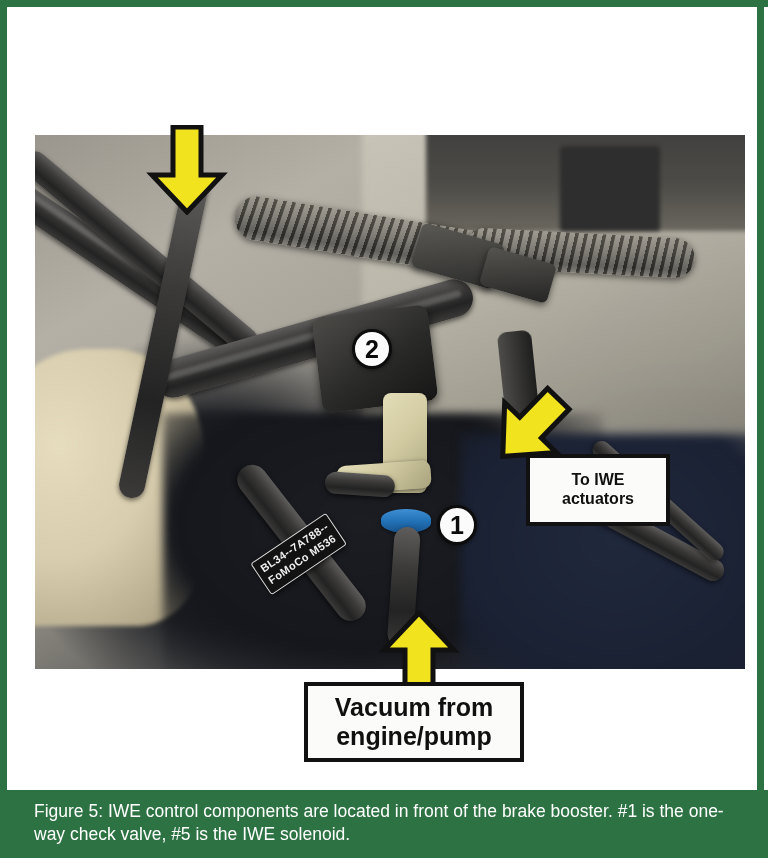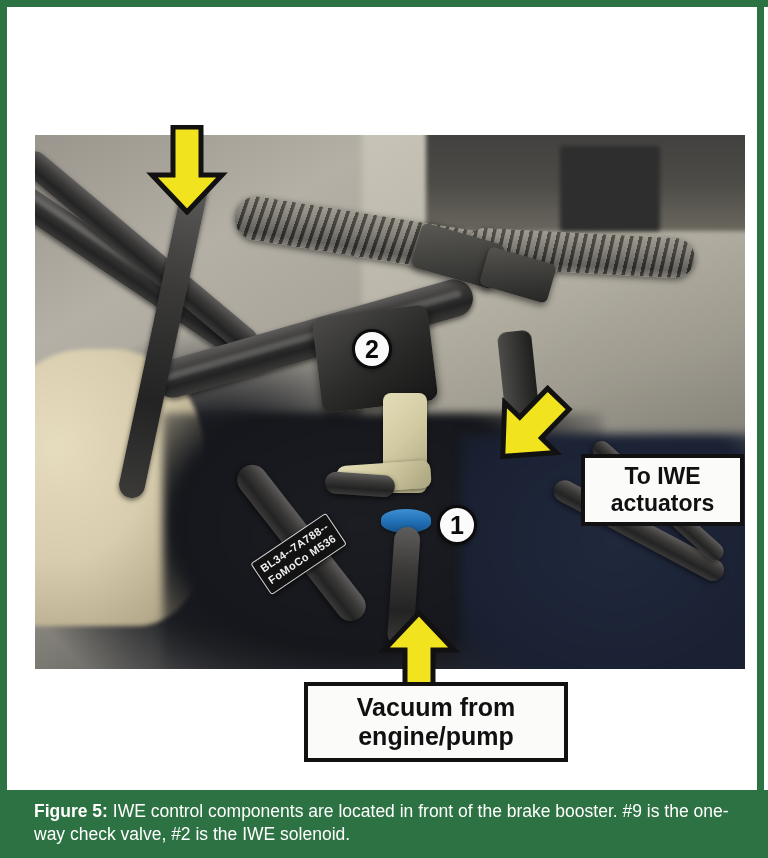--- a/index.html
+++ b/index.html
@@ -165,25 +165,25 @@
     box-sizing: border-box;
   }
   .callout span { display: block; white-space: pre-line; }
 
   #callout-vacuum-reservoir {
     left: 64px; top: 42px; width: 212px; height: 84px;
     font-size: 25px;
     letter-spacing: -0.2px;
   }
   #callout-iwe-actuators {
-    left: 574px; top: 447px; width: 163px; height: 72px;
-    font-size: 23px;
+    left: 519px; top: 447px; width: 144px; height: 72px;
+    font-size: 16px;
   }
   #callout-vacuum-engine {
-    left: 297px; top: 675px; width: 264px; height: 80px;
+    left: 297px; top: 675px; width: 220px; height: 80px;
     font-size: 25px;
   }
 
   
   .arrow { position: absolute; }
   .arrow svg { display: block; }
 
   
   .marker {
     position: absolute;
@@ -211,21 +211,21 @@
     top: 790px;
     width: 768px;
     height: 68px;
     background: #2d7243;
     color: #ffffff;
     box-sizing: border-box;
     padding: 10px 24px 0 34px;
     font-size: 17.5px;
     line-height: 1.33;
   }
-  .caption b { font-weight: bold; }
+  .caption b { font-weight: normal; }
 </style>
 </head>
 <body>
 
 <div class="page">
 
   <div class="frame-top"></div>
   <div class="frame-left"></div>
   <div class="frame-right"></div>
 
@@ -316,16 +316,16 @@
       <span>2</span>
     </div>
 
     <div class="marker" id="marker-1">
       <span>1</span>
     </div>
 
   </div>
 
   <div class="caption">
-    <b>Figure 5:</b><span> IWE control components are located in front of the brake booster.  #9 is the one-way check valve, #2 is the IWE solenoid.</span>
+    <b>Figure 5:</b><span> IWE control components are located in front of the brake booster.  #1 is the one-way check valve, #5 is the IWE solenoid.</span>
   </div>
 
 </div>
 
 </body></html>

